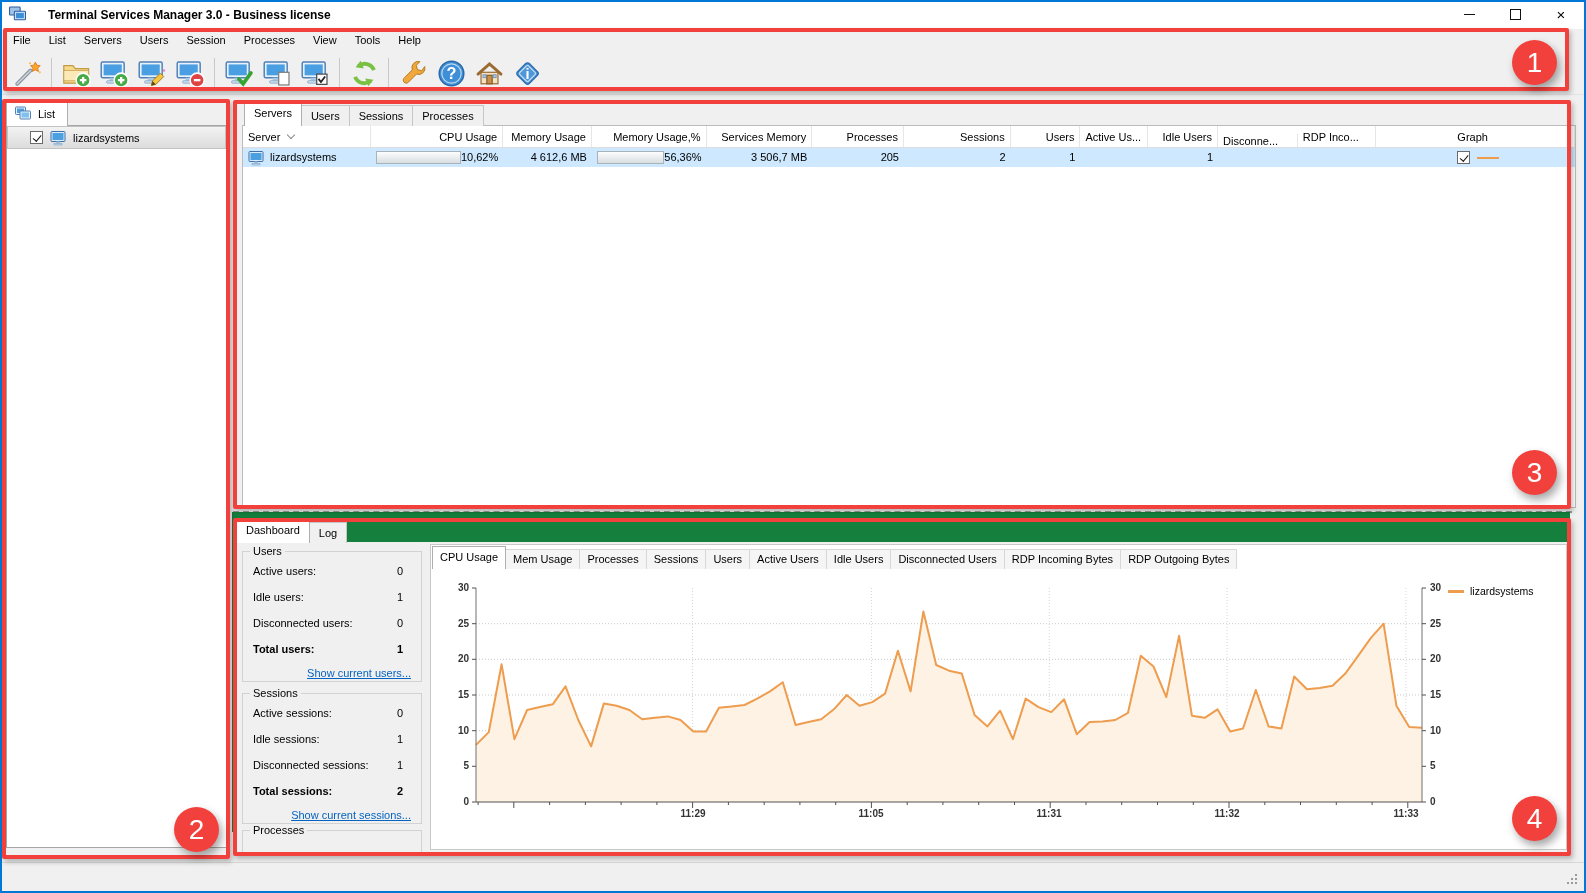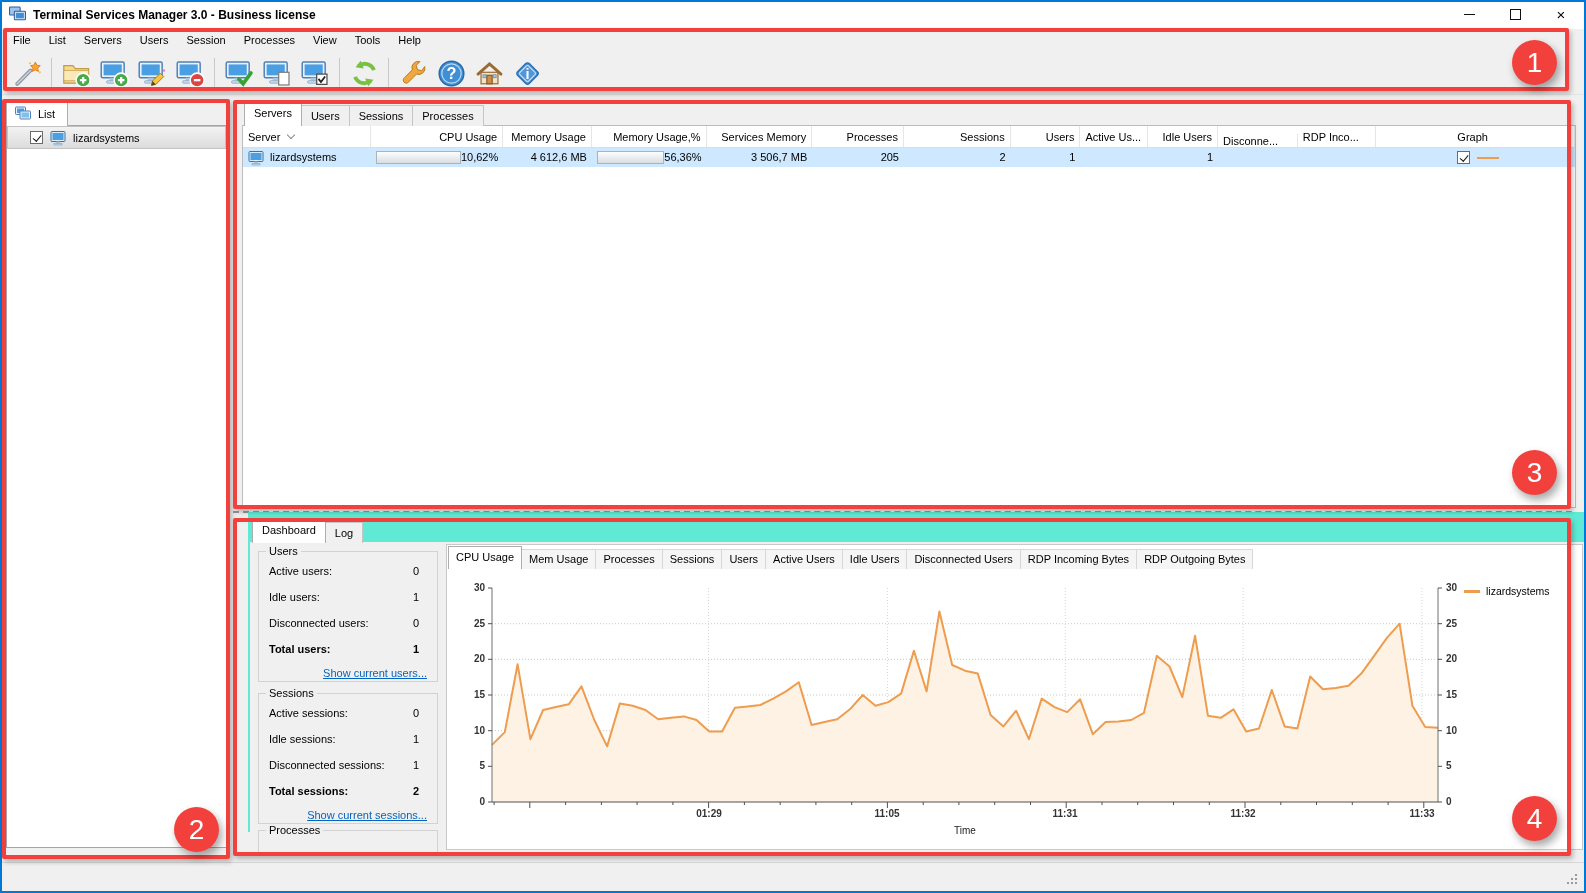--- a/index.html
+++ b/index.html
@@ -3,21 +3,21 @@
 <meta charset="utf-8">
 <style>
   html,body{margin:0;padding:0;background:#cfd8e0;}
   #screen{position:relative;width:1586px;height:893px;background:#f0f0f0;
     font-family:"Liberation Sans",sans-serif;font-size:11px;color:#000;overflow:hidden;}
   .window-border{position:absolute;inset:0;border:2px solid #0078d7;pointer-events:none;z-index:60;}
 
   
   .titlebar{position:absolute;left:0;top:0;width:100%;height:29px;background:#fff;display:flex;align-items:center;}
   .app-icon{margin-left:9px;width:17px;height:17px;display:inline-block;}
-  .title-text{margin-left:7px;font-size:12px;font-weight:bold;}
+  .title-text{margin-left:22px;font-size:12px;font-weight:bold;}
   .win-controls{position:absolute;right:2px;top:0;height:29px;display:flex;}
   .winbtn{width:46px;height:29px;display:flex;align-items:center;justify-content:center;}
   .ctrl-min::after{content:"";width:11px;height:1px;background:#111;display:block;}
   .ctrl-max::after{content:"";width:9px;height:9px;border:1px solid #111;display:block;}
   .ctrl-close{font-size:15px;line-height:15px;}
 
   
   .menubar{position:absolute;left:2px;top:29px;width:1582px;height:23px;background:#f0f0f0;display:flex;align-items:center;padding-left:2px;box-sizing:border-box;}
   .menu-item{padding:0 9px;line-height:23px;}
   .toolbar{position:absolute;left:2px;top:52px;width:1582px;height:43px;background:#f0f0f0;display:flex;align-items:center;padding-left:6px;box-sizing:border-box;border-bottom:1px solid #e3e3e3;}
@@ -60,21 +60,21 @@
   .bar-fill{height:100%;background:linear-gradient(#68accf,#20709b);}
   .col-cpu .bar{width:92px;}
   .col-mem .bar{width:76px;}
   .graph-dash{width:22px;height:2px;background:#ee9c4e;margin-left:7px;}
 
   
   .splitter-dashed{position:absolute;left:233px;top:511px;width:1339px;height:3px;border-top:2px dashed #9a9a9a;box-sizing:border-box;}
   .v-splitter{position:absolute;left:232px;top:96px;width:8px;height:766px;}
 
   
-  .bottom{position:absolute;left:248px;top:512px;width:1338px;height:320px;background:#5eead4;}
+  .bottom{position:absolute;left:232px;top:512px;width:1338px;height:320px;background:#15803d;}
   #bottom-tabs{left:4px;top:6px;}
   .bottom-content{position:absolute;left:2px;top:30px;width:1334px;height:311px;background:#f0f0f0;overflow:hidden;}
 
   .groupbox{position:absolute;left:8px;width:180px;border:1px solid #d2d2d2;box-sizing:border-box;background:#f0f0f0;}
   .gb-label{position:absolute;top:-7px;left:7px;background:#f0f0f0;padding:0 3px;line-height:12px;}
   .gb-row{display:flex;justify-content:space-between;padding:0 18px 0 10px;margin-top:13px;height:13px;line-height:13px;}
   .gb-row.total{font-weight:bold;}
   .gb-link{text-align:right;padding-right:10px;margin-top:11px;}
   .gb-link a{color:#0563c1;text-decoration:underline;cursor:pointer;}
   #users-group{top:9px;height:131px;}
@@ -503,36 +503,35 @@
               <line x1="830.5" y1="214" x2="830.5" y2="217" stroke="#505050"></line>
               <line x1="866.3" y1="214" x2="866.3" y2="217" stroke="#505050"></line>
               <line x1="902.1" y1="214" x2="902.1" y2="217" stroke="#505050"></line>
               <line x1="937.8" y1="214" x2="937.8" y2="220" stroke="#505050"></line>
             </svg>
           </div>
         <div class="legend" id="chart-legend" style="left:1017px;top:40px;">
           <span class="legend-dash" id="legend-dash" style="background: rgb(238, 156, 78);"></span>
           <span class="legend-text">lizardsystems</span>
         </div>
-        <div class="time-label" id="time-label" style="left:45px;top:280px;width:946px;">Time</div>
       <div class="chart-label ylab left" style="left: 8px; top: 251px;">0</div>
           <div class="chart-label ylab" style="left: 999px; top: 251px;">0</div>
           <div class="chart-label ylab left" style="left: 8px; top: 215px;">5</div>
           <div class="chart-label ylab" style="left: 999px; top: 215px;">5</div>
           <div class="chart-label ylab left" style="left: 8px; top: 180px;">10</div>
           <div class="chart-label ylab" style="left: 999px; top: 180px;">10</div>
           <div class="chart-label ylab left" style="left: 8px; top: 144px;">15</div>
           <div class="chart-label ylab" style="left: 999px; top: 144px;">15</div>
           <div class="chart-label ylab left" style="left: 8px; top: 108px;">20</div>
           <div class="chart-label ylab" style="left: 999px; top: 108px;">20</div>
           <div class="chart-label ylab left" style="left: 8px; top: 73px;">25</div>
           <div class="chart-label ylab" style="left: 999px; top: 73px;">25</div>
           <div class="chart-label ylab left" style="left: 8px; top: 37px;">30</div>
           <div class="chart-label ylab" style="left: 999px; top: 37px;">30</div>
-          <div class="chart-label xlab" style="left: 237px; top: 263px;">01:29</div>
+          <div class="chart-label xlab" style="left: 237px; top: 263px;">11:29</div>
           <div class="chart-label xlab" style="left: 415px; top: 263px;">11:05</div>
           <div class="chart-label xlab" style="left: 593px; top: 263px;">11:31</div>
           <div class="chart-label xlab" style="left: 771px; top: 263px;">11:32</div>
           <div class="chart-label xlab" style="left: 950px; top: 263px;">11:33</div>
         </div>
 
     </div>
   </div>
 
   <div class="statusbar">

